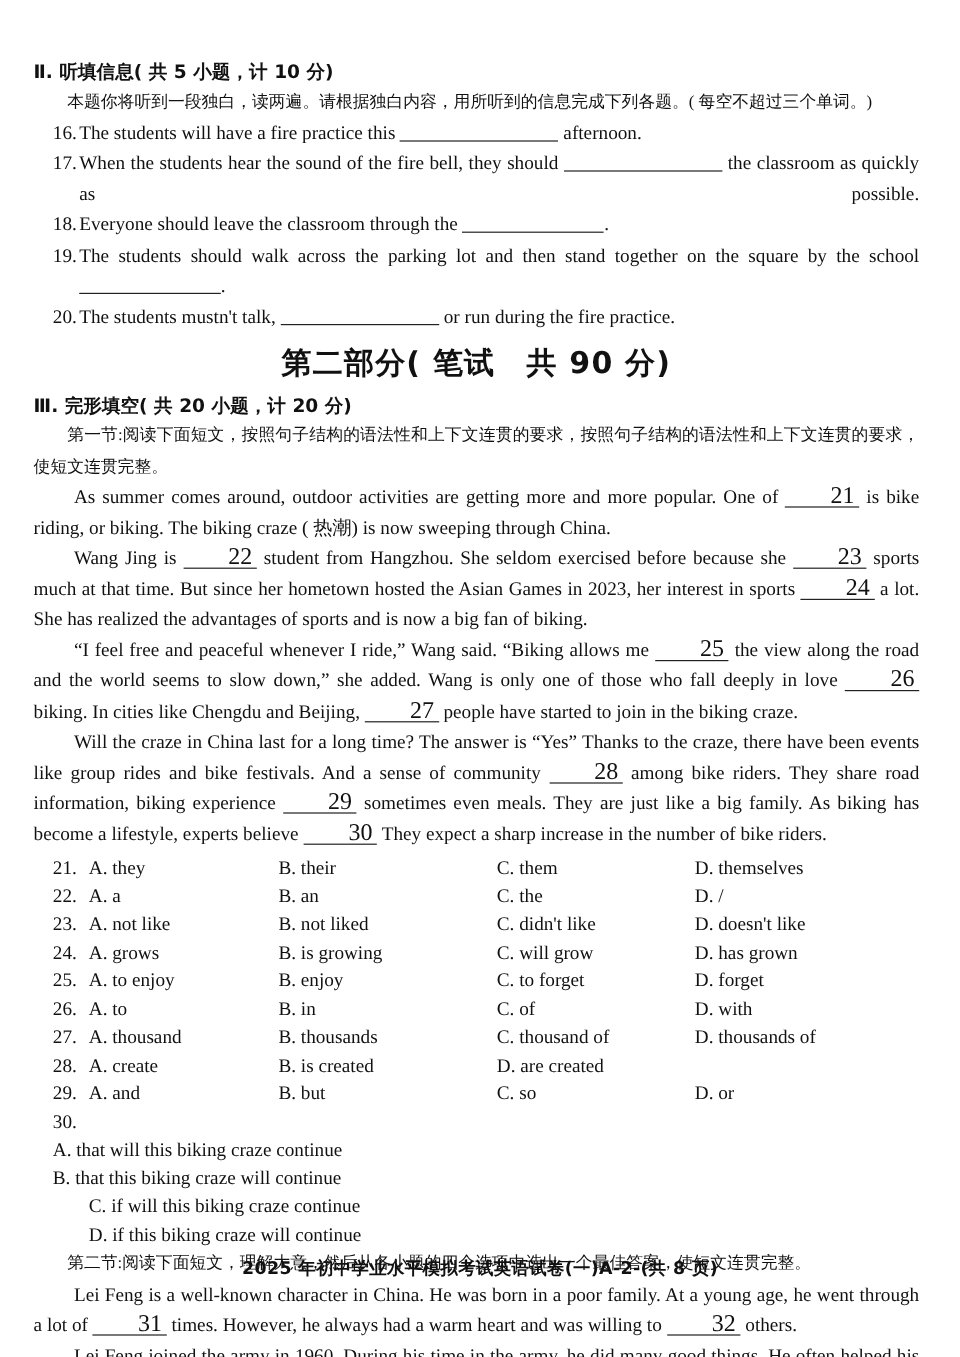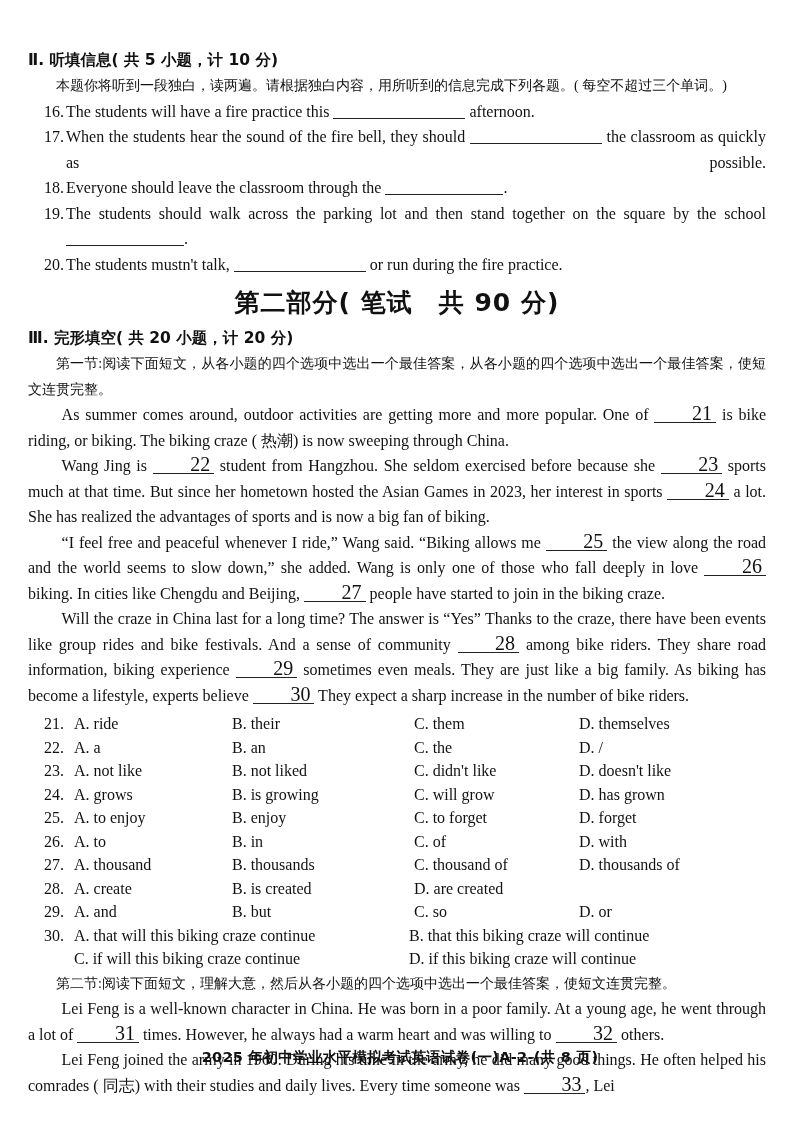--- a/index.html
+++ b/index.html
@@ -158,20 +158,21 @@
   .c-c { width: 165px; }
   .c-d { width: auto; }
 
   
   .choice-row-wide {
     display: flex;
     font-family: "Liberation Serif", "DejaVu Serif", serif;
     font-size: 16px;
     line-height: 23.5px;
     padding-left: 16px;
+    flex-direction: column;
   }
   .w-num { flex: 0 0 auto; width: 30px; white-space: nowrap; }
   .w-left { flex: 0 0 auto; width: 335px; white-space: nowrap; }
   .w-right { flex: 0 0 auto; white-space: nowrap; }
   .choice-row-wide.second { padding-left: 46px; }
   .choice-row-wide.second .w-left { width: 335px; }
 
   
   .footer {
     position: absolute;
@@ -215,34 +216,34 @@
       <li class="q-item">
         <span class="q-num">20.</span>
         <span class="q-body"><span>The students mustn't talk,</span> <span class="blank blank-lg"></span> <span>or run during the fire practice.</span></span>
       </li>
     </ul>
 
     <div class="part-title">第二部分( 笔试　共 90 分)</div>
 
     <div class="section-head">Ⅲ. 完形填空( 共 20 小题，计 20 分)</div>
 
-    <p class="cn-para indent2">第一节:阅读下面短文，从各小题的四个选项中选出一个最佳答案，从各小题的四个选项中选出一个最佳答案，使短文连贯完整。</p>
+    <p class="cn-para indent2">第一节:阅读下面短文，按照句子结构的语法性和上下文连贯的要求，按照句子结构的语法性和上下文连贯的要求，使短文连贯完整。</p>
 
     <p class="en en-indent en-just"><span>As summer comes around, outdoor activities are getting more and more popular. One of</span> <span class="nb">21</span> <span>is bike riding, or biking. The biking craze ( 热潮) is now sweeping through China.</span></p>
 
     <p class="en en-indent en-just"><span>Wang Jing is</span> <span class="nb">22</span> <span>student from Hangzhou. She seldom exercised before because she</span> <span class="nb">23</span> <span>sports much at that time. But since her hometown hosted the Asian Games in 2023, her interest in sports</span> <span class="nb">24</span> <span>a lot. She has realized the advantages of sports and is now a big fan of biking.</span></p>
 
     <p class="en en-indent en-just"><span>“I feel free and peaceful whenever I ride,” Wang said. “Biking allows me</span> <span class="nb">25</span> <span>the view along the road and the world seems to slow down,” she added. Wang is only one of those who fall deeply in love</span> <span class="nb">26</span> <span>biking. In cities like Chengdu and Beijing,</span> <span class="nb">27</span> <span>people have started to join in the biking craze.</span></p>
 
     <p class="en en-indent en-just"><span>Will the craze in China last for a long time? The answer is “Yes”  Thanks to the craze, there have been events like group rides and bike festivals. And a sense of community</span> <span class="nb">28</span> <span>among bike riders. They share road information, biking experience</span> <span class="nb">29</span> <span>sometimes even meals. They are just like a big family. As biking has become a lifestyle, experts believe</span> <span class="nb">30</span> <span>They expect a sharp increase in the number of bike riders.</span></p>
 
     <ul class="choices">
       <li class="choice-row">
         <span class="c-num">21.</span>
-        <span class="c-opt c-a">A. ride</span>
+        <span class="c-opt c-a">A. they</span>
         <span class="c-opt c-b">B. their</span>
         <span class="c-opt c-c">C. them</span>
         <span class="c-opt c-d">D. themselves</span>
       </li>
       <li class="choice-row">
         <span class="c-num">22.</span>
         <span class="c-opt c-a">A. a</span>
         <span class="c-opt c-b">B. an</span>
         <span class="c-opt c-c">C. the</span>
         <span class="c-opt c-d">D. /</span>

